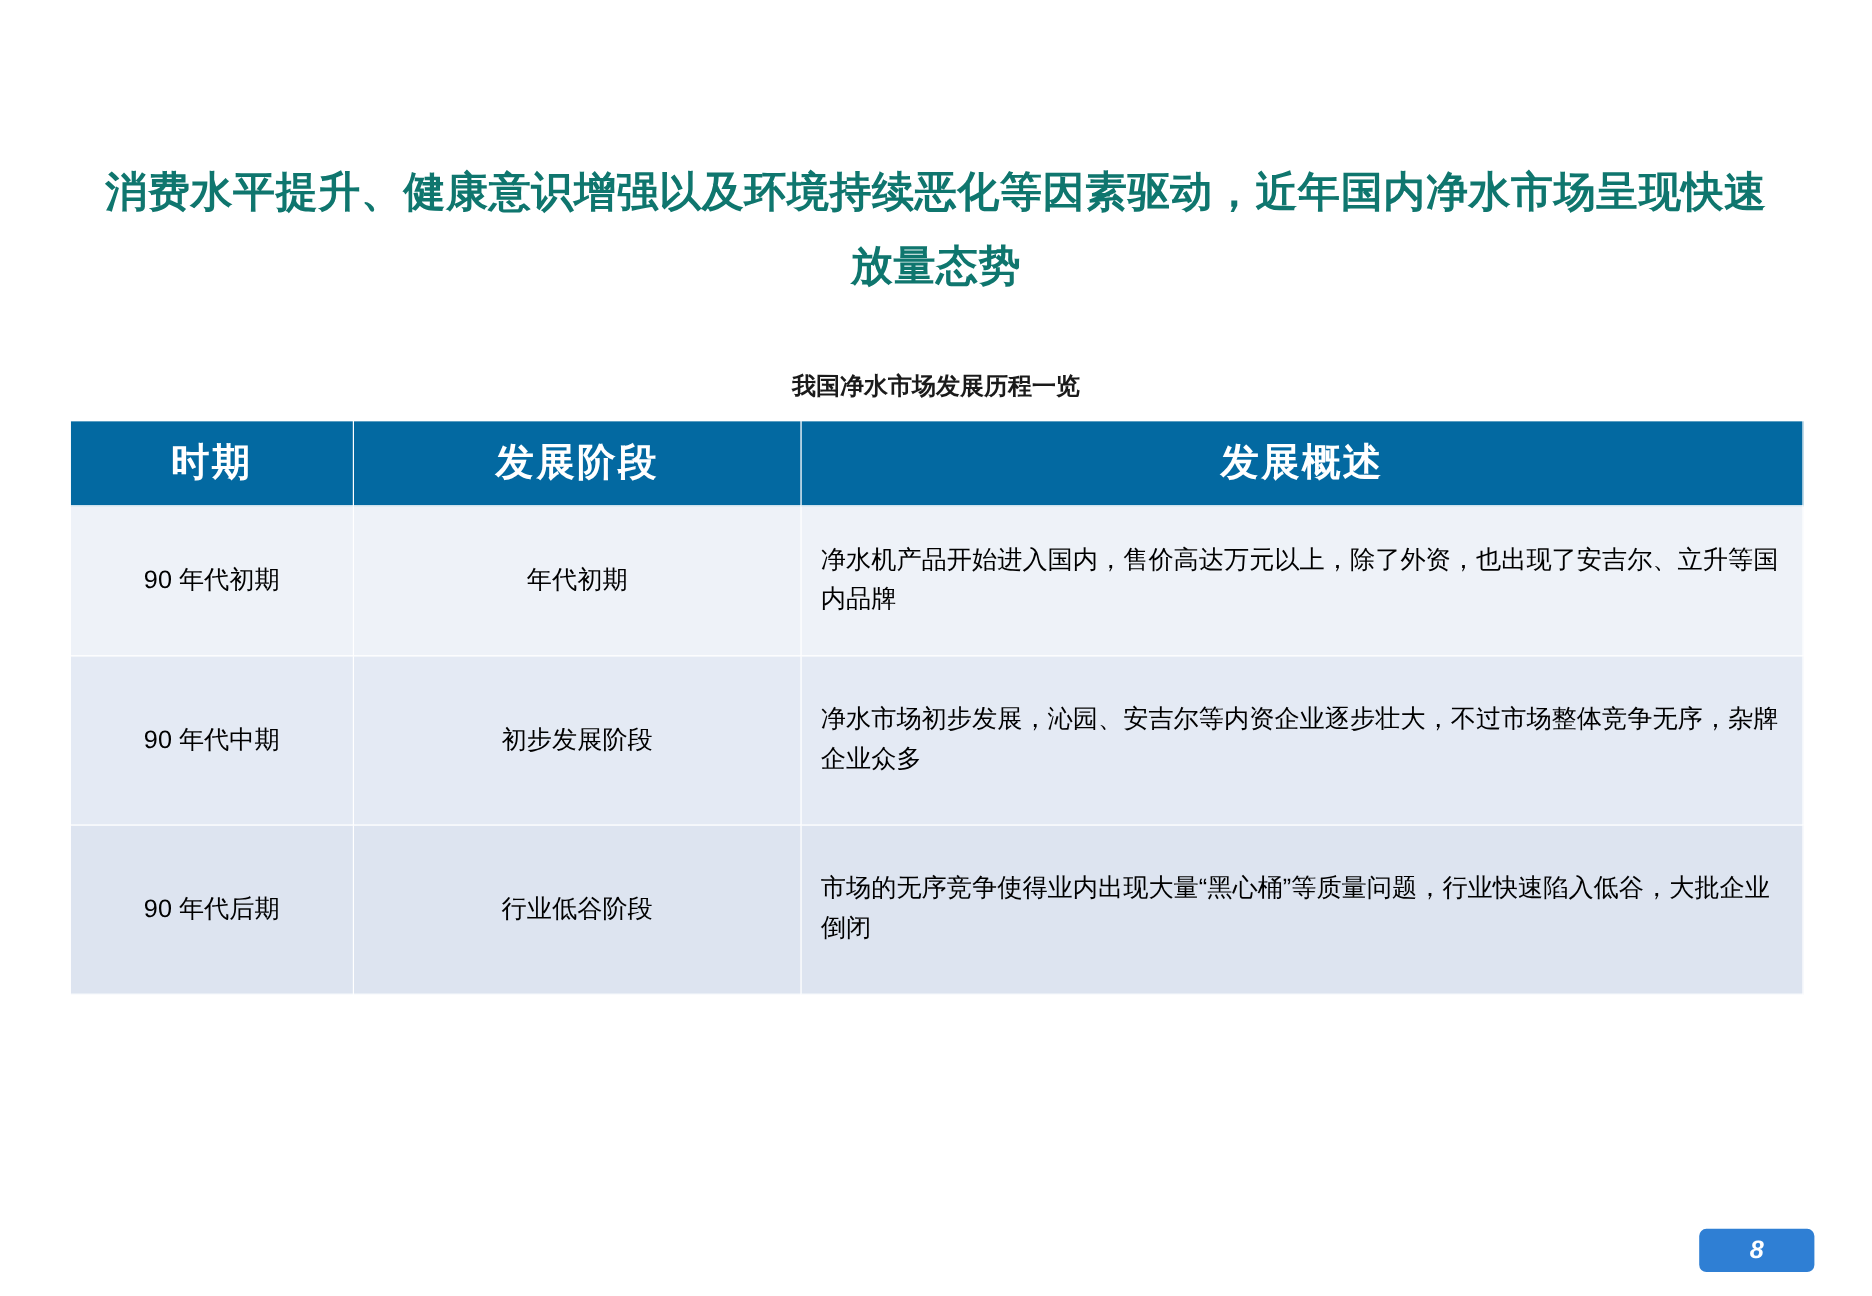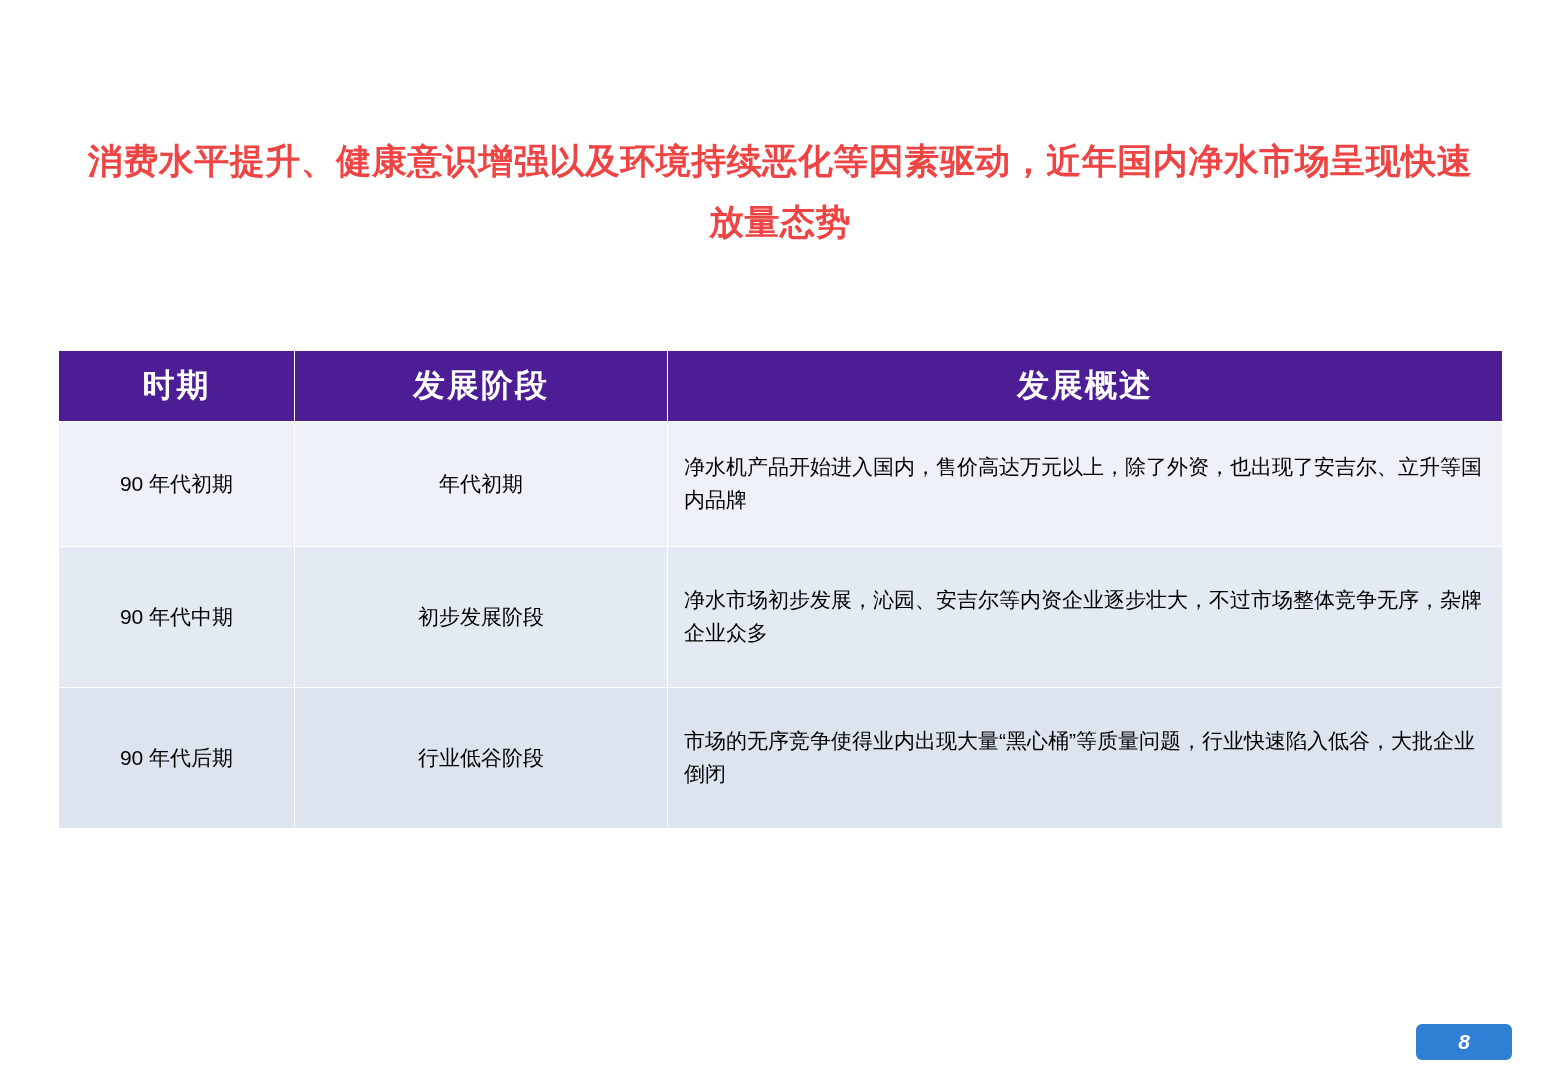--- a/index.html
+++ b/index.html
@@ -53,21 +53,21 @@
   
   .slide-title {
     position: absolute;
     top: 130px;
     left: 80px;
     width: 1400px;
     text-align: center;
     font-size: 35px;
     font-weight: bold;
     line-height: 1.75;
-    color: #ef4444;
+    color: #0f766e;
     letter-spacing: 0.5px;
   }
 
   
   .chart-subtitle {
     position: absolute;
     top: 308px;
     left: 0;
     width: 1560px;
     text-align: center;
@@ -86,21 +86,21 @@
   table.market-table {
     border-collapse: collapse;
     width: 1444px;
     table-layout: fixed;
   }
   table.market-table col.c-period  { width: 236px; }
   table.market-table col.c-stage   { width: 373px; }
   table.market-table col.c-desc    { width: 835px; }
 
   table.market-table th {
-    background: #4c1d95;
+    background: #0369a1;
     color: #ffffff;
     font-size: 32px;
     font-weight: bold;
     letter-spacing: 2px;
     height: 68px;
     border: 1px solid #ffffff;
     text-align: center;
     vertical-align: middle;
   }
   table.market-table td {
@@ -147,20 +147,21 @@
   }
 </style>
 </head>
 <body>
 
 <div class="slide">
 
 
   <div class="slide-title">消费水平提升、健康意识增强以及环境持续恶化等因素驱动，近年国内净水市场呈现快速放量态势</div>
 
+  <div class="chart-subtitle">我国净水市场发展历程一览</div>
 
   <div class="table-wrap">
     <table class="market-table">
       <colgroup>
         <col class="c-period">
         <col class="c-stage">
         <col class="c-desc">
       </colgroup>
       <thead>
         <tr>

